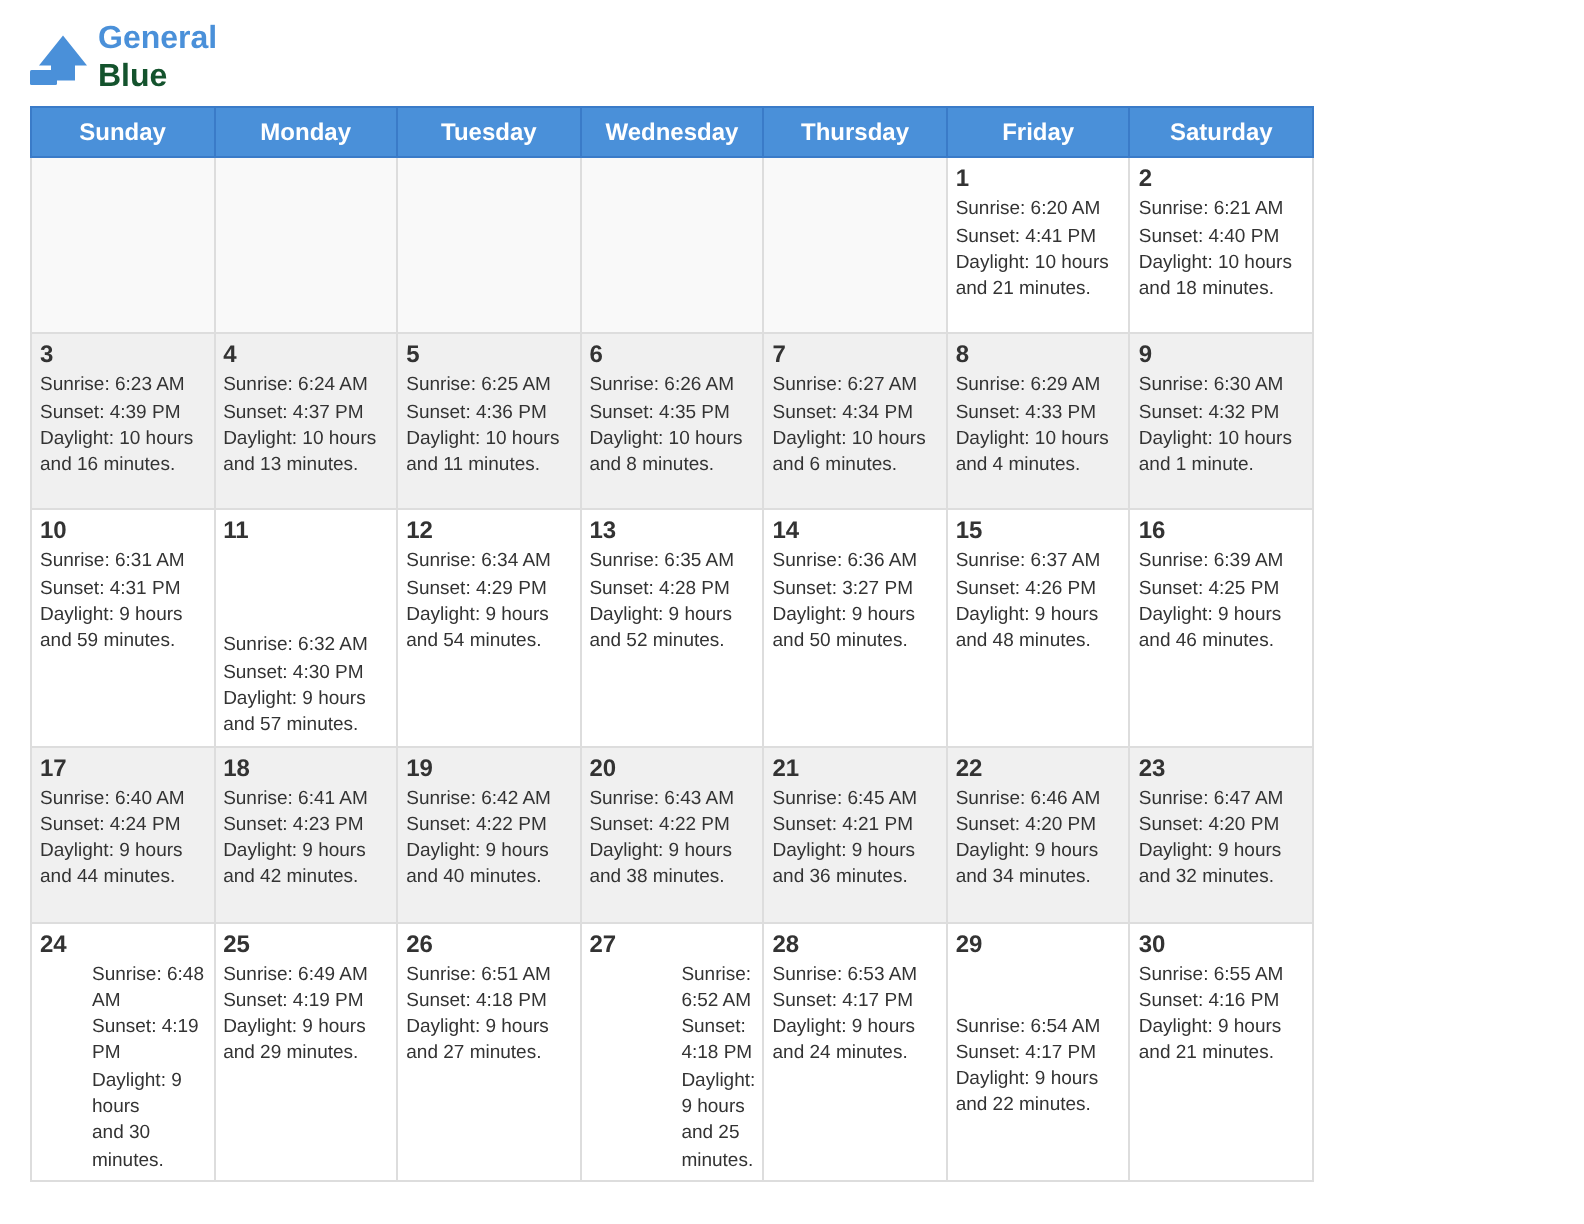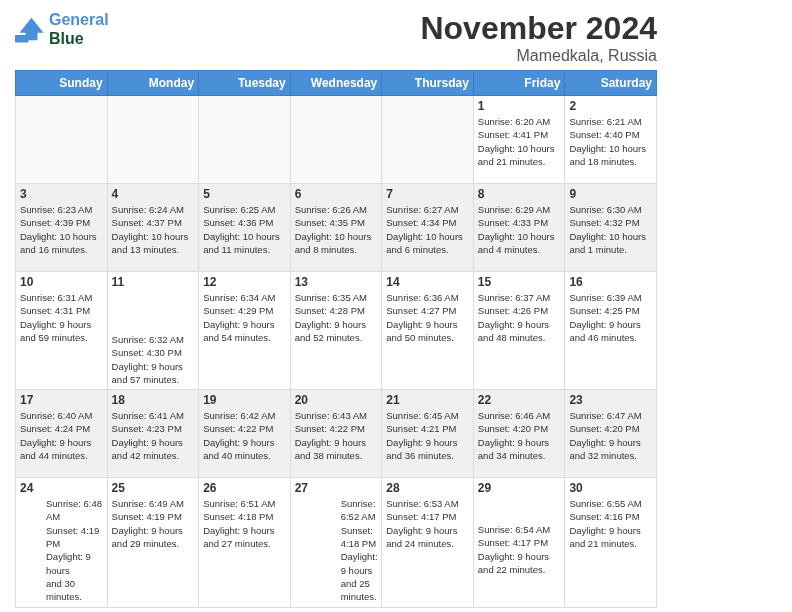--- a/index.html
+++ b/index.html
@@ -54,21 +54,21 @@
       width: 100%;
       border-collapse: collapse;
       table-layout: fixed;
     }
     th {
       background-color: #4a90d9;
       color: white;
       font-size: 12px;
       font-weight: bold;
       padding: 5px 4px;
-      text-align: right;
+      text-align: center;
       border: 1px solid #3a7bc8;
     }
     td {
       vertical-align: top;
       font-size: 9.5px;
       color: #333;
       border: 1px solid #ddd;
       padding: 3px 4px;
       height: 88px;
       background: #fff;
@@ -97,24 +97,20 @@
     <div class="logo">
       <svg class="logo-icon" viewBox="0 0 40 40">
         <polygon points="22,5 38,25 30,25 30,35 14,35 14,25 6,25" fill="#4a90d9"></polygon>
         <rect x="0" y="28" width="18" height="10" fill="#4a90d9" rx="1"></rect>
       </svg>
       <div class="logo-text">
         <div><span>General</span></div>
         <div style="color:#14532d;">Blue</div>
       </div>
     </div>
-    <div class="title-block">
-      <div class="month-title">November 2024</div>
-      <div class="location">Mamedkala, Russia</div>
-    </div>
   </div>
 
   <table>
     <thead>
       <tr>
       <th>Sunday</th>
           <th>Monday</th>
           <th>Tuesday</th>
           <th>Wednesday</th>
           <th>Thursday</th>
@@ -220,21 +216,21 @@
           <td>
             <span class="day-num">13</span>
             <div class="day-info" style="white-space: pre-line;">Sunrise: 6:35 AM
 Sunset: 4:28 PM
 Daylight: 9 hours
 and 52 minutes.</div>
           </td>
           <td>
             <span class="day-num">14</span>
             <div class="day-info" style="white-space: pre-line;">Sunrise: 6:36 AM
-Sunset: 4:27 PM
+Sunset: 3:27 PM
 Daylight: 9 hours
 and 50 minutes.</div>
           </td>
           <td>
             <span class="day-num">15</span>
             <div class="day-info" style="white-space: pre-line;">Sunrise: 6:37 AM
 Sunset: 4:26 PM
 Daylight: 9 hours
 and 48 minutes.</div>
           </td>

